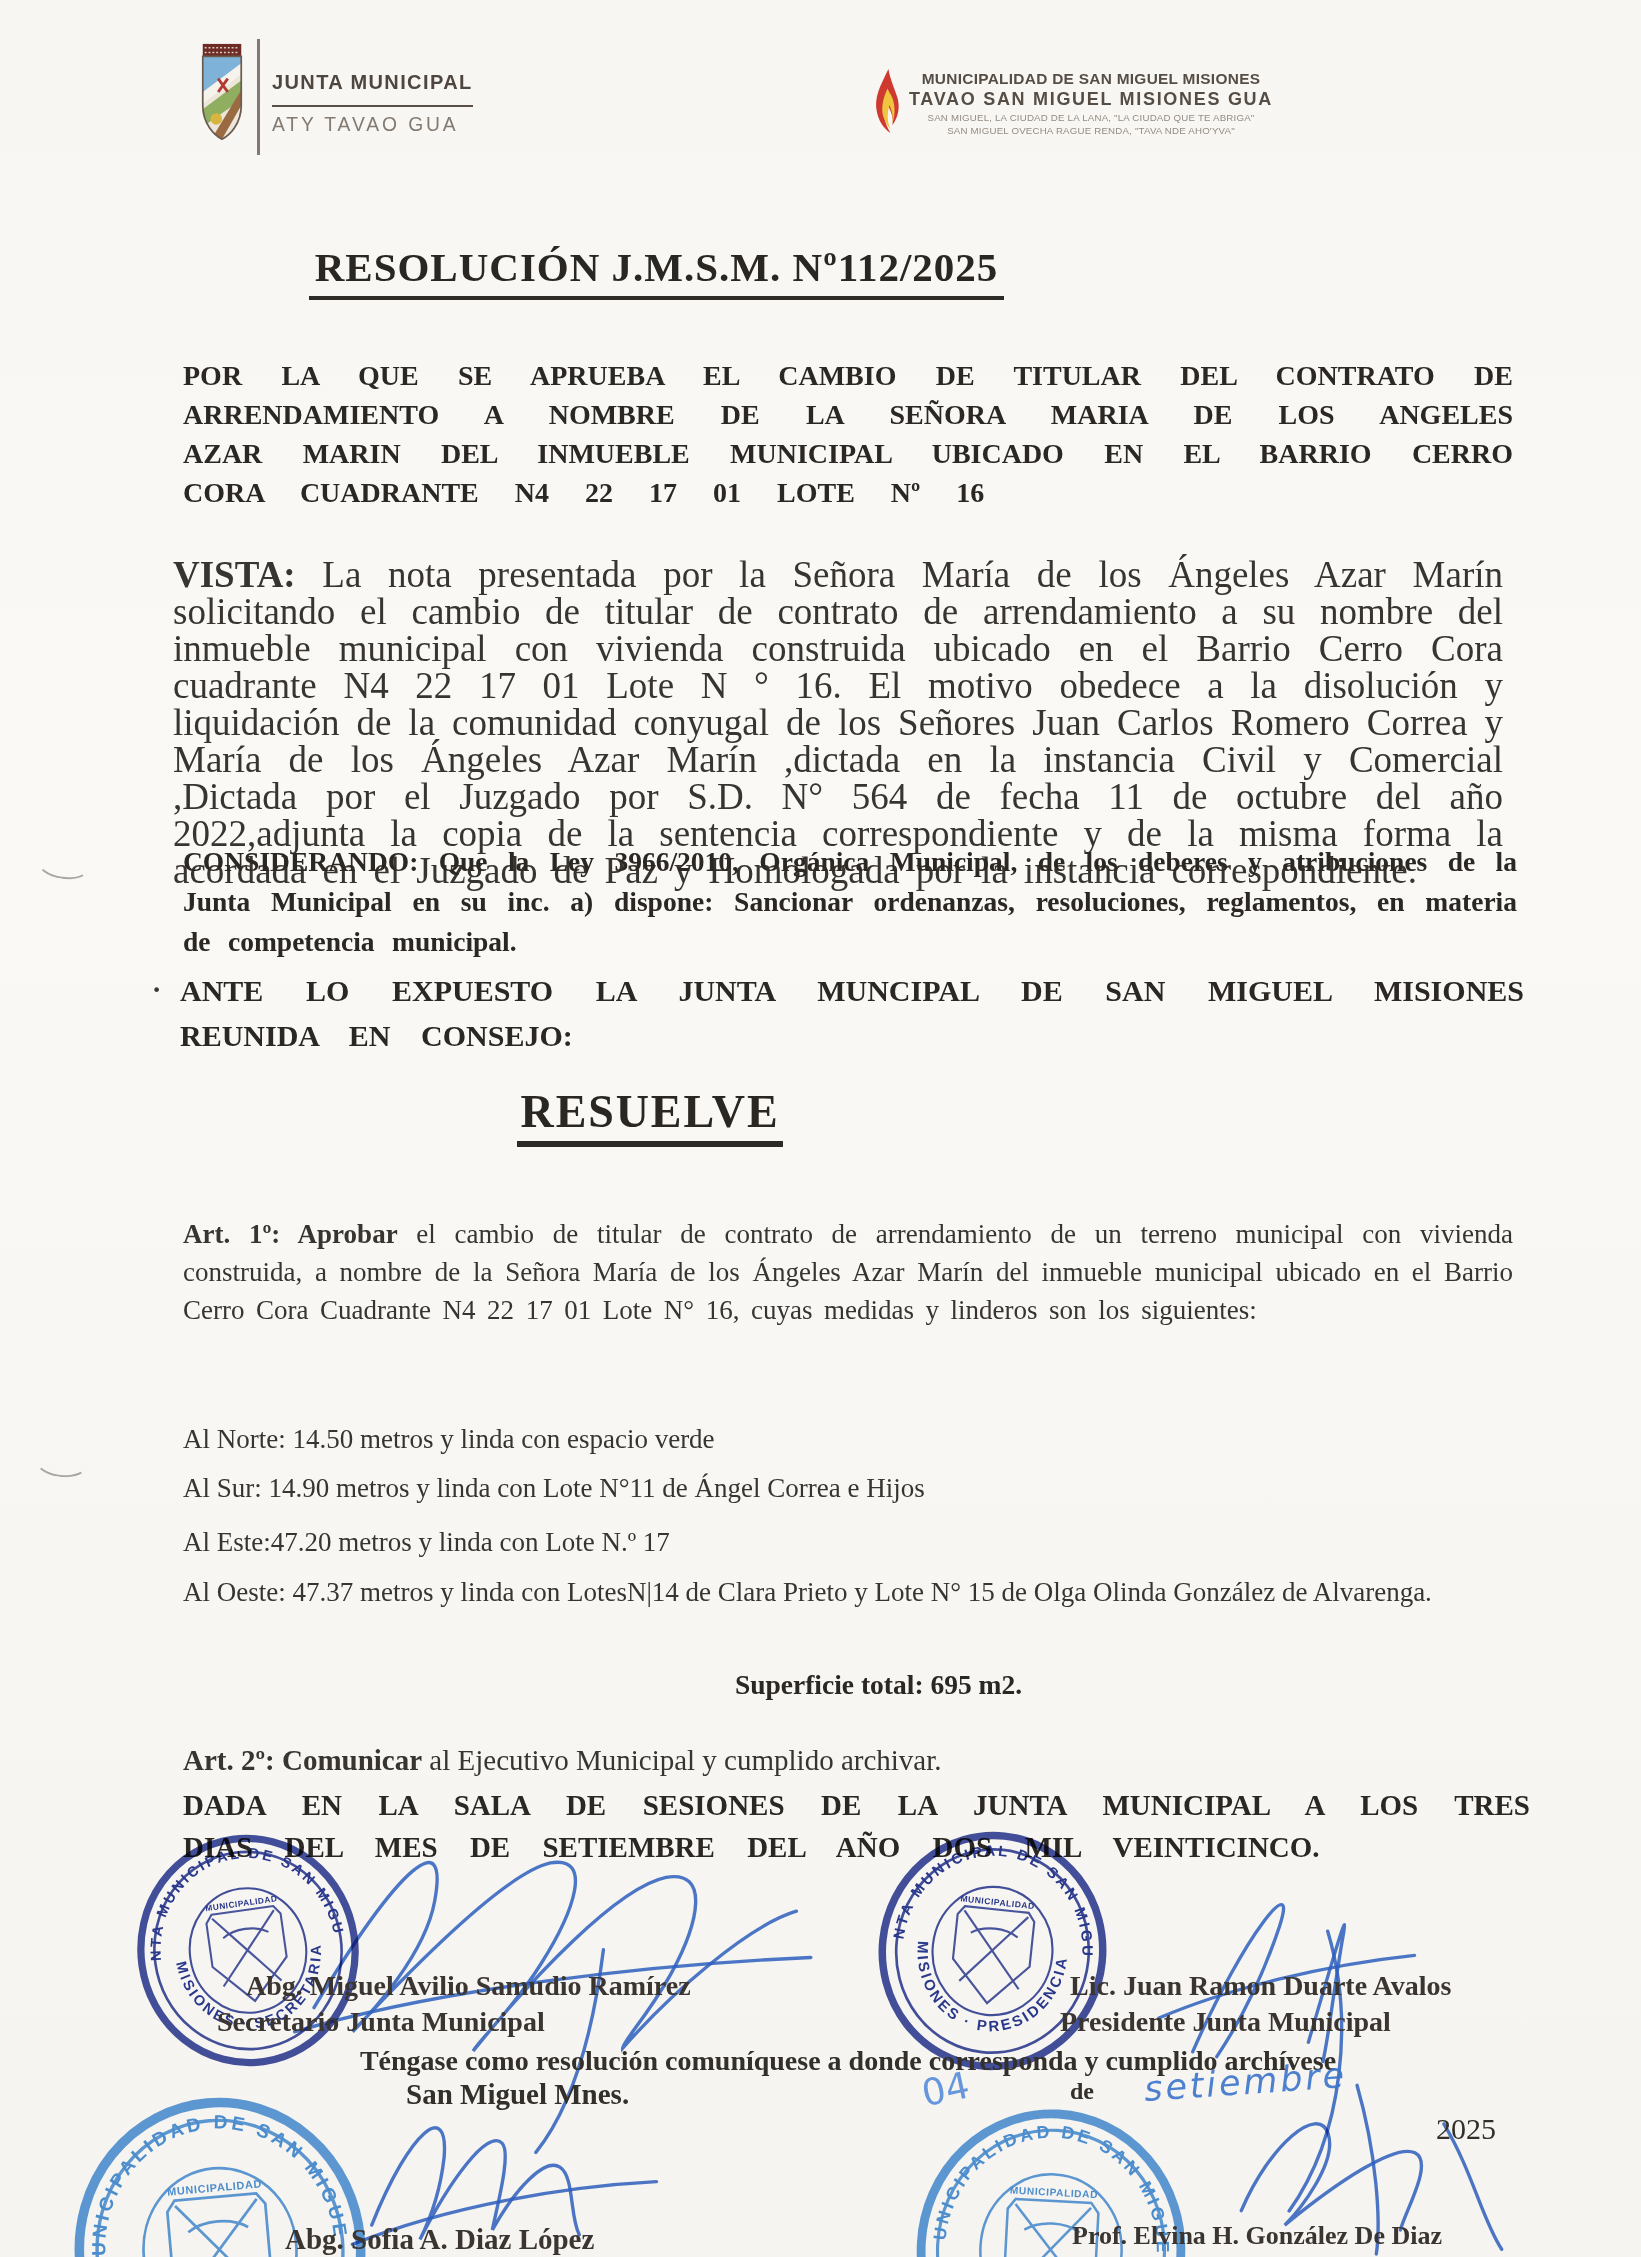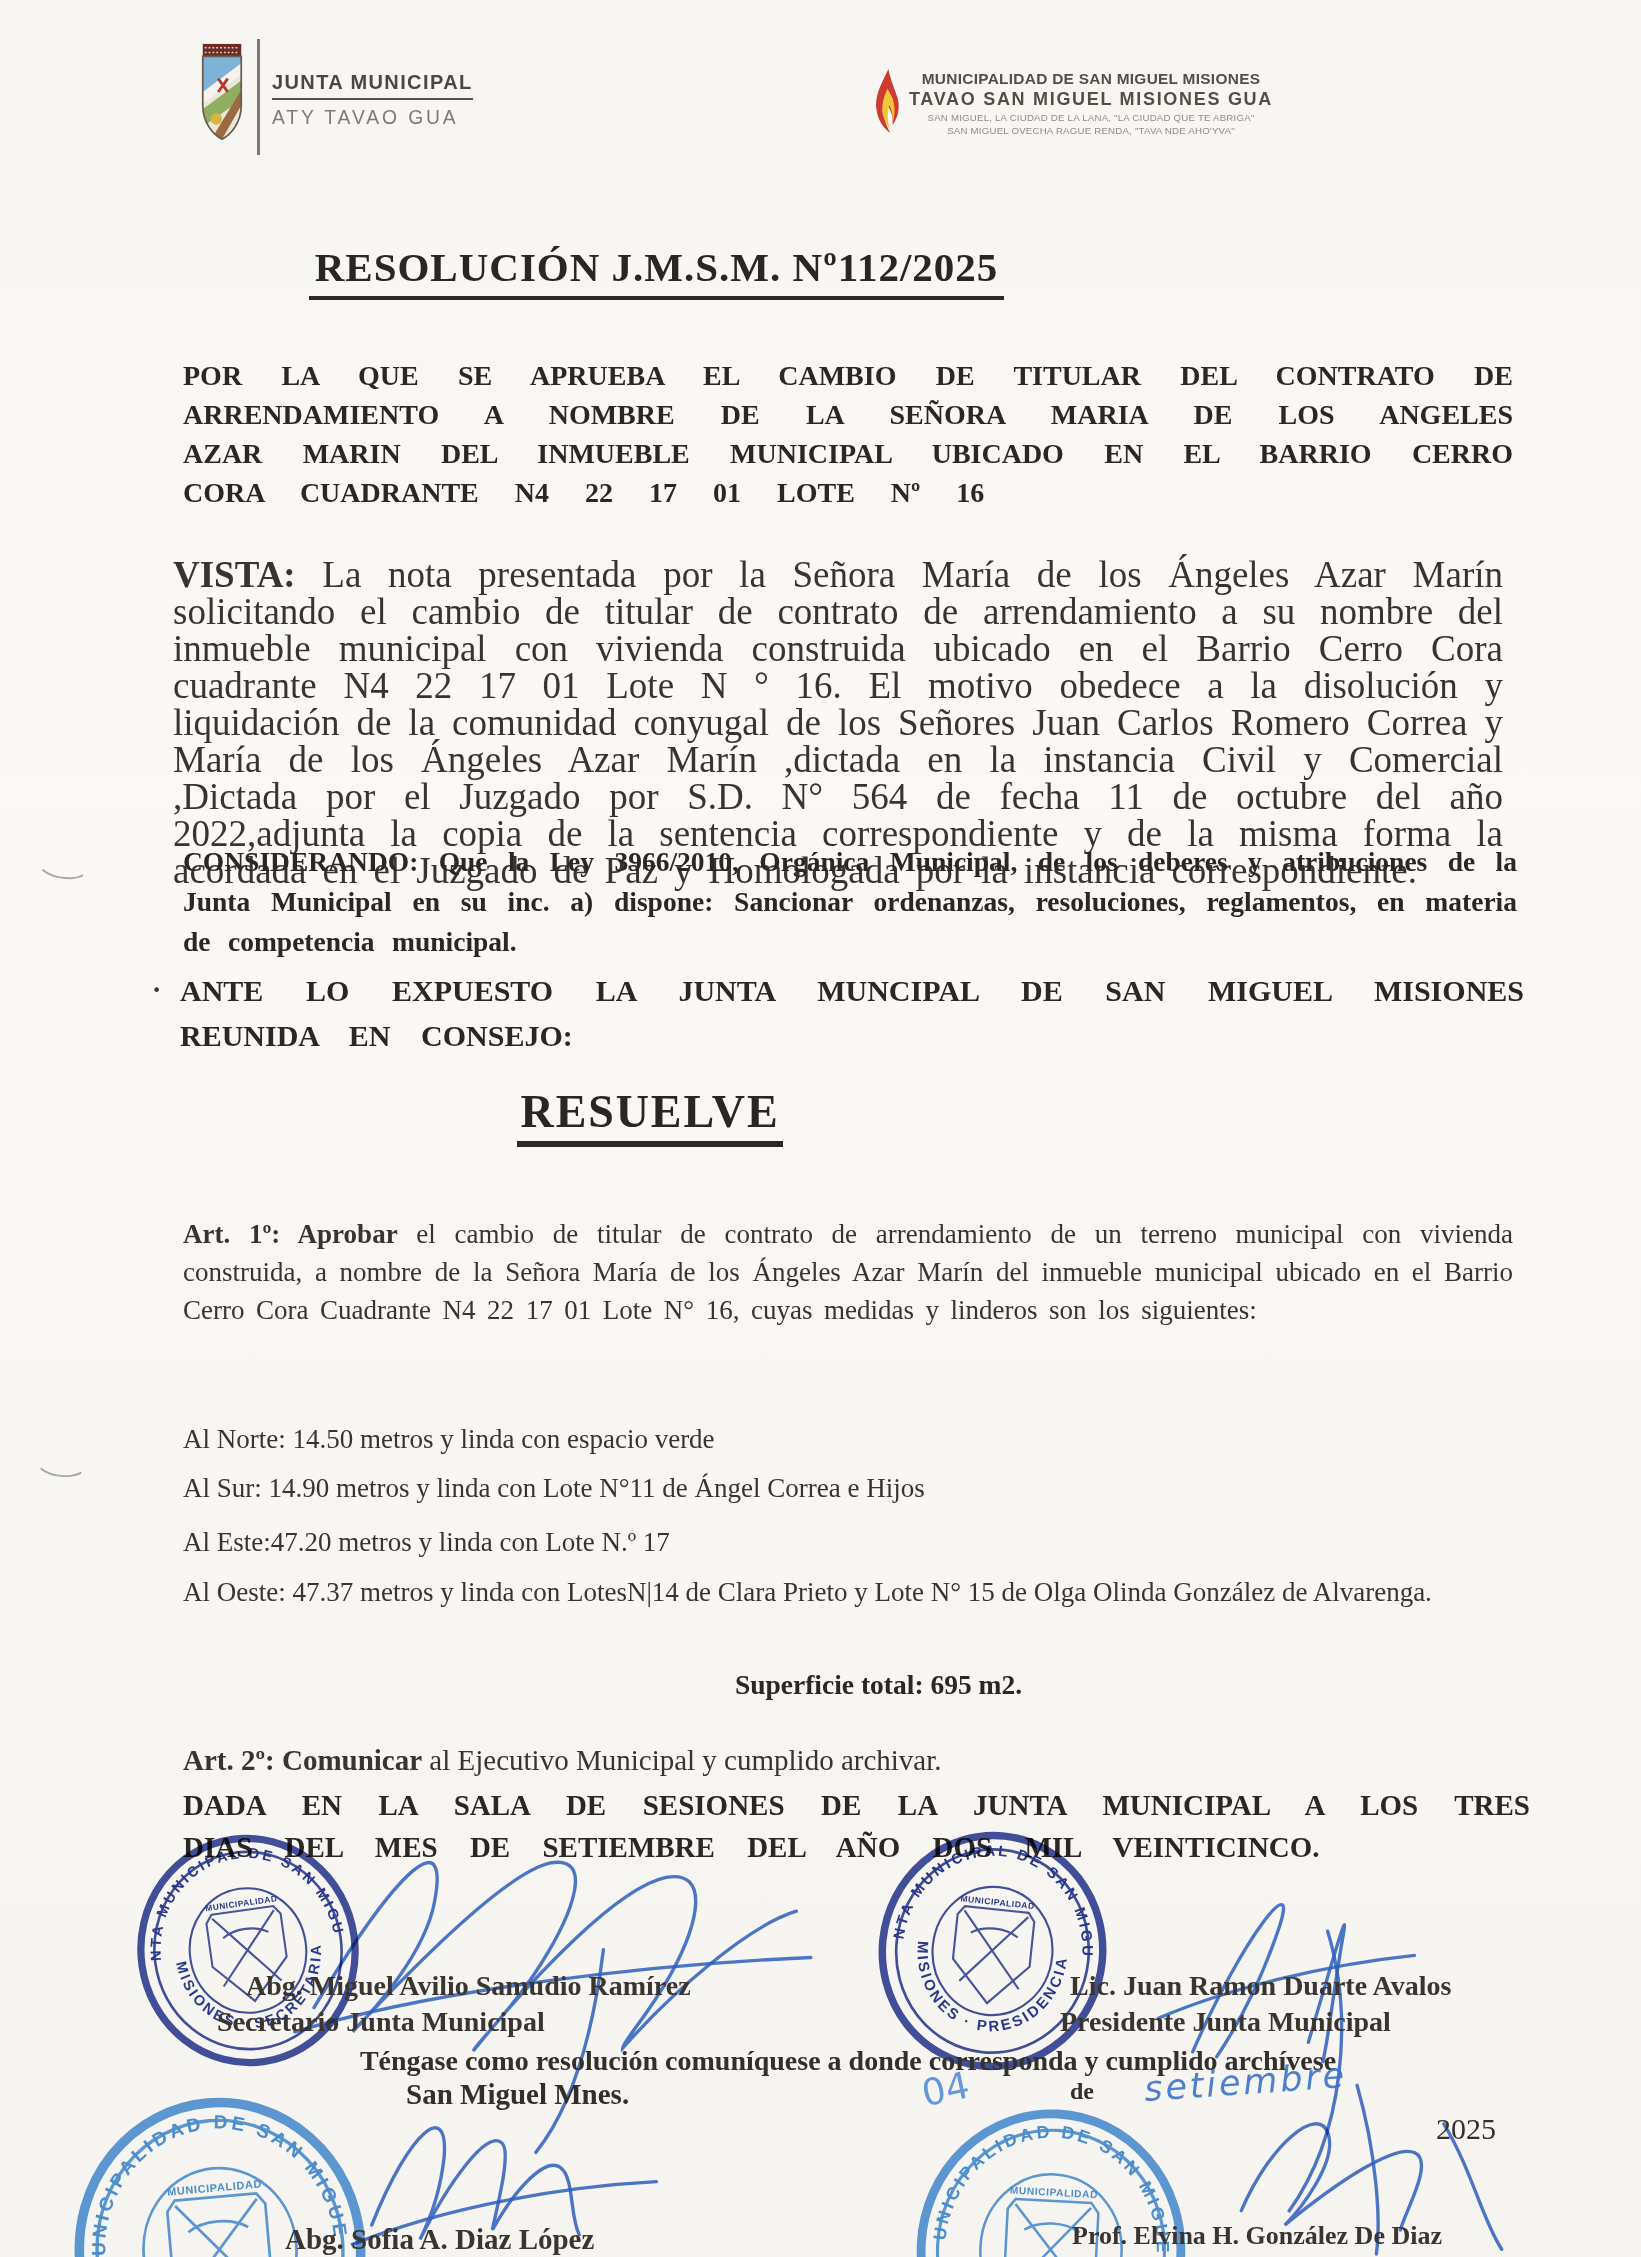--- a/index.html
+++ b/index.html
@@ -7,21 +7,21 @@
     position:relative;width:1641px;height:2257px;overflow:hidden;
     background:linear-gradient(180deg,#f7f6f3 0%,#faf9f6 35%,#f5f4f0 100%);
     font-family:"Liberation Serif","DejaVu Serif",serif;color:#3b3733;
   }
   .abs{position:absolute;}
   
   .crest{left:193px;top:42px;width:58px;height:101px;}
   .hdr-divider{left:257px;top:39px;width:2.9px;height:116px;background:#6b6259;opacity:.85;}
   .hdr-left-text{left:272px;top:71px;font-family:"Liberation Sans","DejaVu Sans",sans-serif;}
   .hdr-org{font-size:20px;font-weight:bold;letter-spacing:1.4px;color:#4f463f;
-    border-bottom:2.9px solid #5a5048;padding-bottom:4px;display:inline-block;}
+    border-bottom:2.9px solid #5a5048;padding-bottom:11px;display:inline-block;}
   .hdr-sub{font-size:19.3px;letter-spacing:2.9px;color:#837a71;margin-top:6.8px;}
   .flame{left:872px;top:66px;width:33px;height:70px;}
   .hdr-right-text{left:909px;top:70px;font-family:"Liberation Sans","DejaVu Sans",sans-serif;color:#564d45;text-align:center;}
   .hdr-r1{font-size:15.4px;font-weight:bold;letter-spacing:0.3px;}
   .hdr-r2{font-size:18px;font-weight:bold;letter-spacing:1.7px;margin-top:1px;}
   .hdr-tag{font-size:9.7px;color:#948b82;letter-spacing:0.2px;margin-top:1.9px;}
   
   .title-row{left:0;top:243px;width:1313px;text-align:center;}
   .title-row span{display:inline-block;font-size:41px;font-weight:bold;letter-spacing:1px;
     color:#2a2621;border-bottom:4.8px solid #2e2a25;padding:0 5.8px 4.8px 5.8px;}

